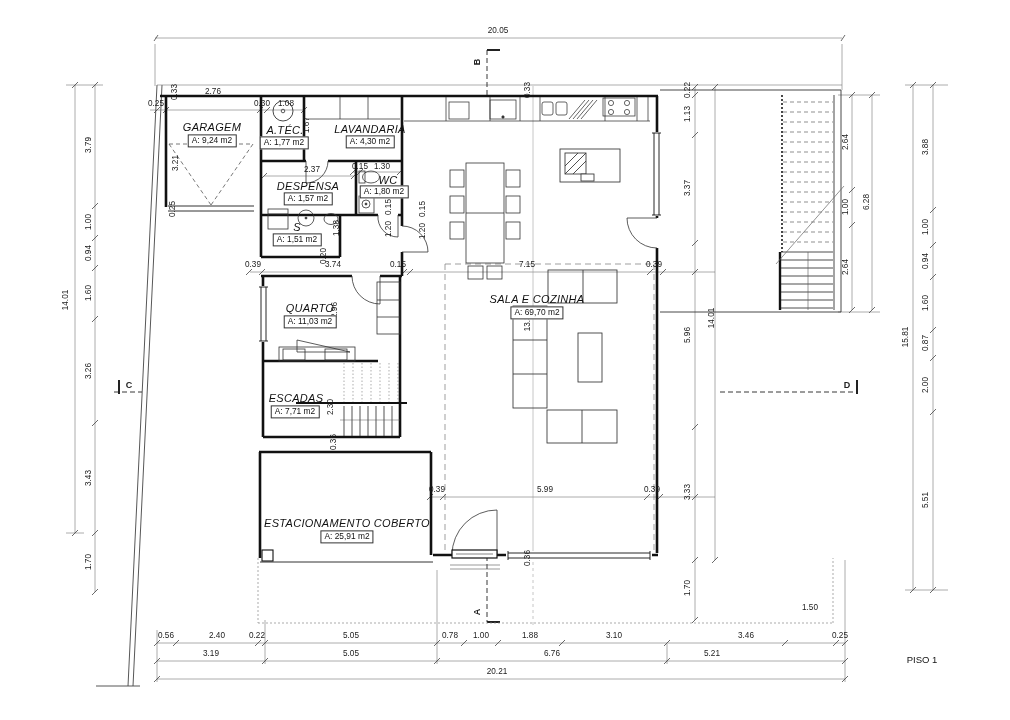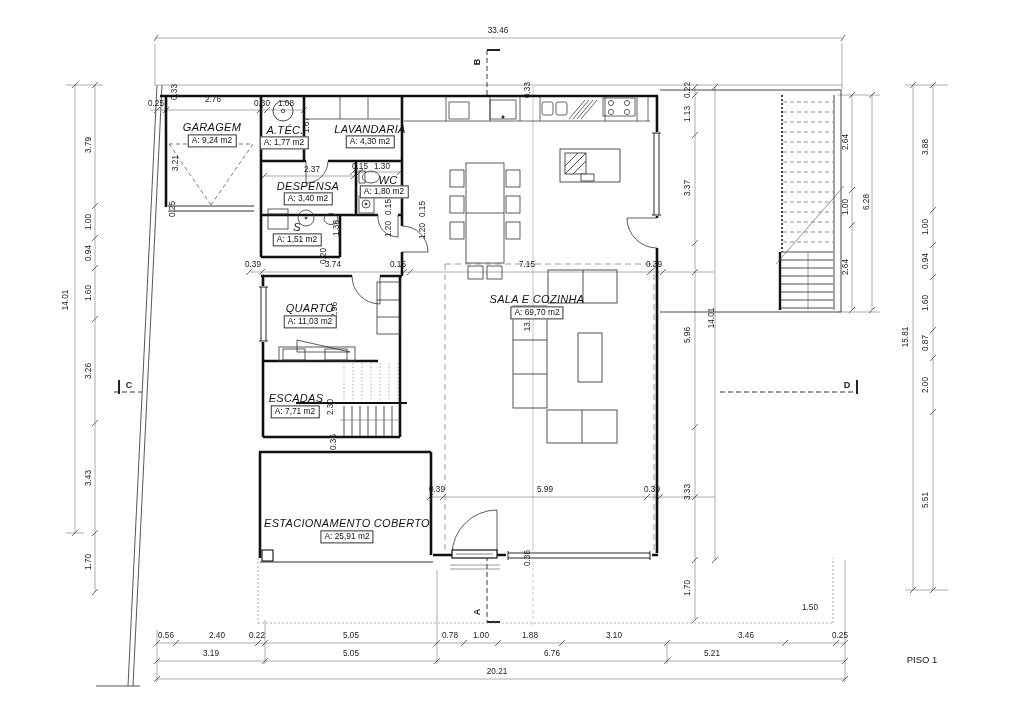--- a/index.html
+++ b/index.html
@@ -218,21 +218,21 @@
     <path d="M782,95 L782,252" stroke="#333" stroke-width="1.8" stroke-dasharray="2,2"></path>
     <path d="M780,252 L780,310" stroke="#111" stroke-width="2.4"></path>
     <path d="M834,95 L834,310" stroke="#333" stroke-width="0.9"></path>
     <path d="M783,102 L833,102 M783,112 L833,112 M783,122 L833,122 M783,132 L833,132 M783,142 L833,142 M783,152 L833,152 M783,162 L833,162 M783,172 L833,172 M783,182 L833,182 M783,192 L833,192 M783,202 L833,202 M783,212 L833,212 M783,222 L833,222 M783,232 L833,232 M783,242 L833,242" stroke="#444" stroke-width="0.6" stroke-dasharray="4,3"></path>
     <path d="M781,252 L833,252 M781,260 L833,260 M781,268 L833,268 M781,276 L833,276 M781,284 L833,284 M781,292 L833,292 M781,300 L833,300 M781,308 L833,308" stroke="#222" stroke-width="0.8"></path>
     <path d="M808,252 L808,310" stroke="#555" stroke-width="0.6"></path>
     <path d="M776,264 L844,186" stroke="#666" stroke-width="0.7"></path>
   </g>
 </svg>
 
-  <div class="lb" style="left:498px;top:31px">33.46</div>
+  <div class="lb" style="left:498px;top:31px">20.05</div>
   <div class="lb" style="left:166px;top:636px">0.56</div>
   <div class="lb" style="left:217px;top:636px">2.40</div>
   <div class="lb" style="left:257px;top:636px">0.22</div>
   <div class="lb" style="left:351px;top:636px">5.05</div>
   <div class="lb" style="left:450px;top:636px">0.78</div>
   <div class="lb" style="left:481px;top:636px">1.00</div>
   <div class="lb" style="left:530px;top:636px">1.88</div>
   <div class="lb" style="left:614px;top:636px">3.10</div>
   <div class="lb" style="left:746px;top:636px">3.46</div>
   <div class="lb" style="left:810px;top:608px">1.50</div>
@@ -268,21 +268,21 @@
   <div class="lb v" style="left:926px;top:147px">3.88</div>
   <div class="lb v" style="left:926px;top:227px">1.00</div>
   <div class="lb v" style="left:926px;top:261px">0.94</div>
   <div class="lb v" style="left:926px;top:303px">1.60</div>
   <div class="lb v" style="left:926px;top:343px">0.87</div>
   <div class="lb v" style="left:926px;top:385px">2.00</div>
   <div class="lb v" style="left:926px;top:500px">5.51</div>
   <div class="lb v" style="left:906px;top:337px">15.81</div>
 
   <div class="lb" style="left:156px;top:104px">0.25</div>
-  <div class="lb" style="left:213px;top:100px">2.76</div>
+  <div class="lb" style="left:213px;top:92px">2.76</div>
   <div class="lb" style="left:262px;top:104px">0.30</div>
   <div class="lb" style="left:286px;top:104px">1.08</div>
   <div class="lb v" style="left:175px;top:92px">0.33</div>
   <div class="lb v" style="left:176px;top:163px">3.21</div>
   <div class="lb v" style="left:173px;top:209px">0.25</div>
 
   <div class="lb" style="left:253px;top:265px">0.39</div>
   <div class="lb" style="left:333px;top:265px">3.74</div>
   <div class="lb" style="left:398px;top:265px">0.15</div>
   <div class="lb" style="left:527px;top:265px">7.15</div>
@@ -313,21 +313,21 @@
   <div class="lb sec" style="left:129px;top:386px">C</div>
   <div class="lb sec" style="left:847px;top:386px">D</div>
 
   <div class="lb room" style="left:212px;top:127px">GARAGEM</div>
   <div class="lb area" style="left:212px;top:141px">A: 9,24 m2</div>
   <div class="lb room" style="left:285px;top:130px">A.TÉC.</div>
   <div class="lb area" style="left:284px;top:143px">A: 1,77 m2</div>
   <div class="lb room" style="left:370px;top:129px">LAVANDARIA</div>
   <div class="lb area" style="left:370px;top:142px">A: 4,30 m2</div>
   <div class="lb room" style="left:308px;top:186px">DESPENSA</div>
-  <div class="lb area" style="left:308px;top:199px">A: 3,40 m2</div>
+  <div class="lb area" style="left:308px;top:199px">A: 1,57 m2</div>
   <div class="lb room" style="left:388px;top:180px">WC</div>
   <div class="lb area" style="left:384px;top:192px">A: 1,80 m2</div>
   <div class="lb room" style="left:297px;top:227px">S</div>
   <div class="lb area" style="left:297px;top:240px">A: 1,51 m2</div>
   <div class="lb room" style="left:310px;top:308px">QUARTO</div>
   <div class="lb area" style="left:310px;top:322px">A: 11,03 m2</div>
   <div class="lb room" style="left:296px;top:398px">ESCADAS</div>
   <div class="lb area" style="left:295px;top:412px">A: 7,71 m2</div>
   <div class="lb room" style="left:537px;top:299px">SALA E COZINHA</div>
   <div class="lb area" style="left:537px;top:313px">A: 69,70 m2</div>

